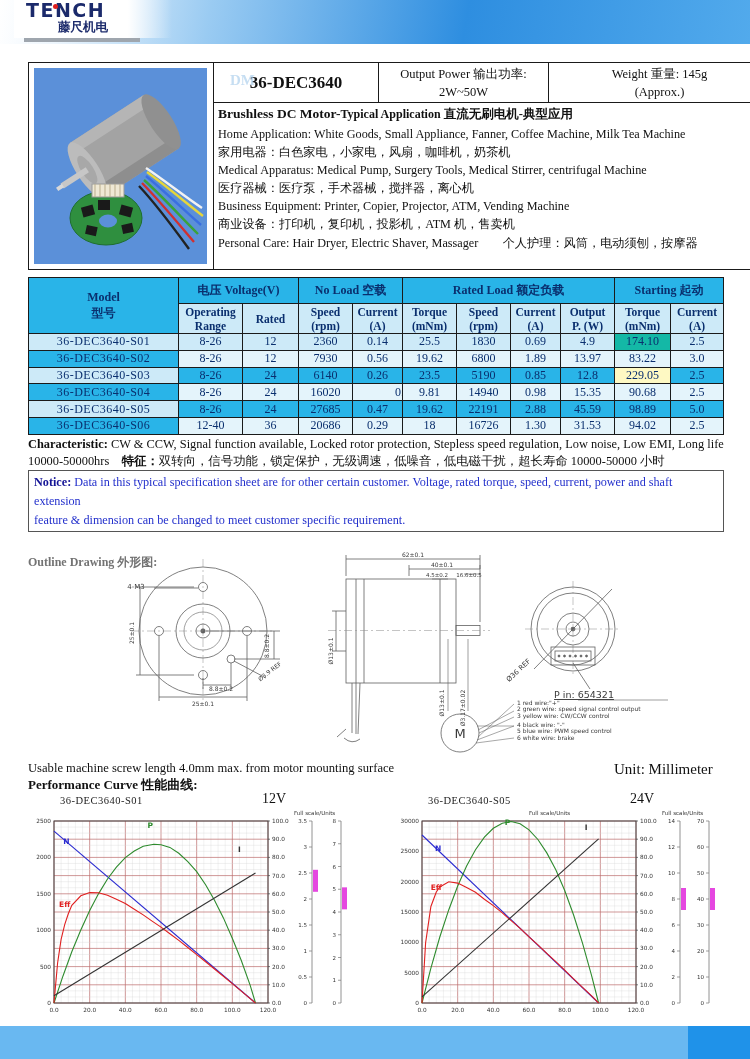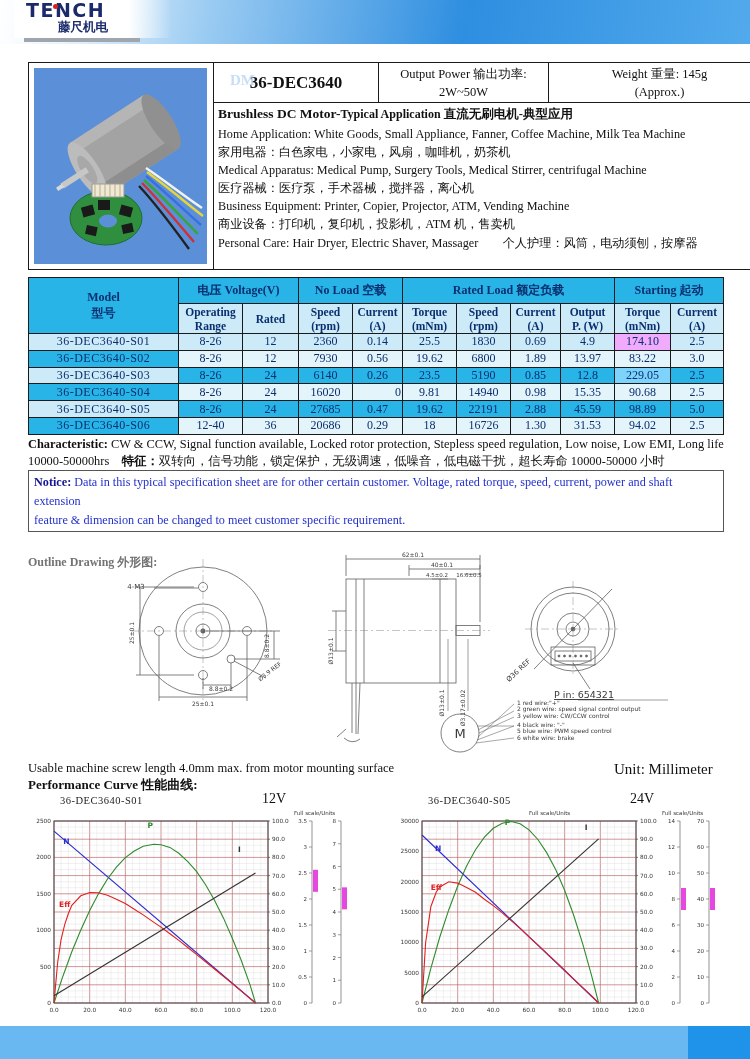--- a/index.html
+++ b/index.html
@@ -215,21 +215,21 @@
       <tr>
         <td class="model-cell" style="background: rgb(205, 234, 248);">36-DEC3640-S01</td>
         <td style="background: rgb(205, 234, 248);">8-26</td>
         <td style="background: rgb(205, 234, 248);">12</td>
         <td style="background: rgb(205, 234, 248);">2360</td>
         <td style="background: rgb(205, 234, 248);">0.14</td>
         <td style="background: rgb(205, 234, 248);">25.5</td>
         <td style="background: rgb(205, 234, 248);">1830</td>
         <td style="background: rgb(205, 234, 248);">0.69</td>
         <td style="background: rgb(205, 234, 248);">4.9</td>
-        <td style="background: #f0abfc; margin-left: 12px;">174.10</td>
+        <td style="background: #14b8a6; margin-left: 12px;">174.10</td>
         <td style="background: rgb(205, 234, 248);">2.5</td>
       </tr>
       <tr>
         <td class="model-cell" style="background: rgb(41, 180, 232);">36-DEC3640-S02</td>
         <td style="background: rgb(228, 244, 251);">8-26</td>
         <td style="background: rgb(228, 244, 251);">12</td>
         <td style="background: rgb(228, 244, 251);">7930</td>
         <td style="background: rgb(228, 244, 251);">0.56</td>
         <td style="background: rgb(228, 244, 251);">19.62</td>
         <td style="background: rgb(228, 244, 251);">6800</td>
@@ -241,21 +241,21 @@
       <tr>
         <td class="model-cell" style="background: rgb(205, 234, 248);">36-DEC3640-S03</td>
         <td style="background: rgb(41, 180, 232);">8-26</td>
         <td style="background: rgb(41, 180, 232);">24</td>
         <td style="background: rgb(41, 180, 232);">6140</td>
         <td style="background: rgb(41, 180, 232);">0.26</td>
         <td style="background: rgb(41, 180, 232);">23.5</td>
         <td style="background: rgb(41, 180, 232);">5190</td>
         <td style="background: rgb(41, 180, 232);">0.85</td>
         <td style="background: rgb(41, 180, 232);">12.8</td>
-        <td style="background: #7dd3fc; margin-top: 32px;">229.05</td>
+        <td style="background: #fef9c3; margin-top: 32px;">229.05</td>
         <td style="background: rgb(41, 180, 232);">2.5</td>
       </tr>
       <tr>
         <td class="model-cell" style="background: rgb(41, 180, 232);">36-DEC3640-S04</td>
         <td style="background: rgb(228, 244, 251);">8-26</td>
         <td style="background: rgb(228, 244, 251);">24</td>
         <td style="background: rgb(228, 244, 251);">16020</td>
         <td style="background: rgb(228, 244, 251); padding-left: 42px;">0.36</td>
         <td style="background: rgb(228, 244, 251);">9.81</td>
         <td style="background: rgb(228, 244, 251);">14940</td>

